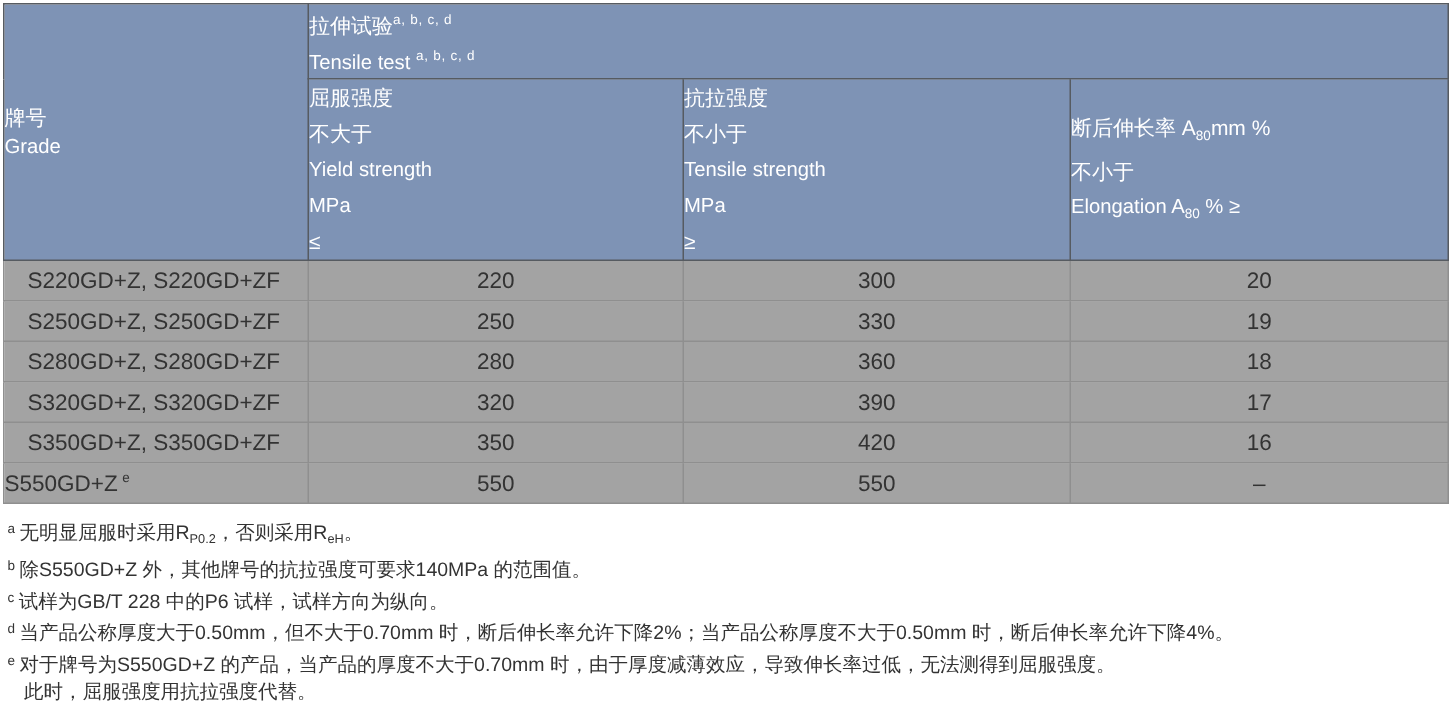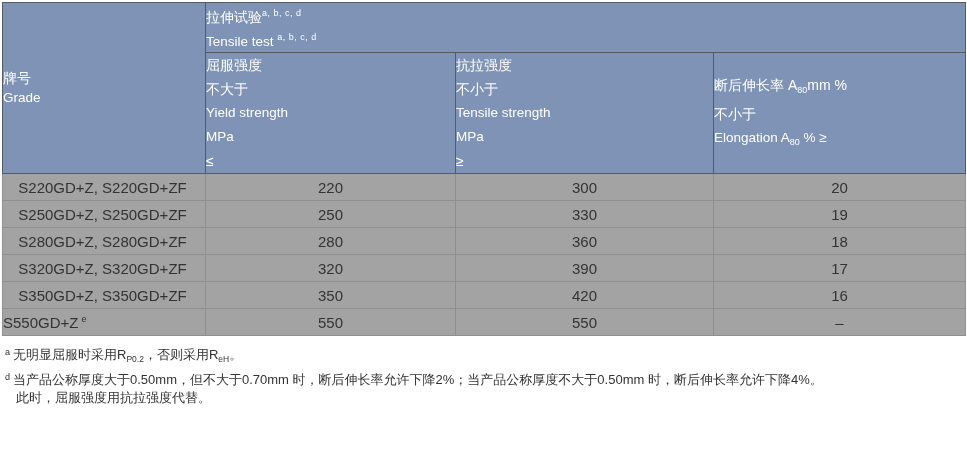--- a/index.html
+++ b/index.html
@@ -116,17 +116,20 @@
         <td class="grade"><span>S550GD+Z</span><span class="grade-sup">e</span></td>
         <td>550</td>
         <td>550</td>
         <td>–</td>
       </tr>
     </tbody>
   </table>
 
   <div class="footnotes">
     <div class="fn-line"><span class="fn-sup">a</span><span>无明显屈服时采用R</span><span class="fn-sub">P0.2</span><span>，否则采用R</span><span class="fn-sub">eH</span><span>。</span></div>
+    <div class="fn-line"><span class="fn-sup">b</span><span>除S550GD+Z 外，其他牌号的抗拉强度可要求140MPa 的范围值。</span></div>
+    <div class="fn-line"><span class="fn-sup">c</span><span>试样为GB/T 228 中的P6 试样，试样方向为纵向。</span></div>
     <div class="fn-line"><span class="fn-sup">d</span><span>当产品公称厚度大于0.50mm，但不大于0.70mm 时，断后伸长率允许下降2%；当产品公称厚度不大于0.50mm 时，断后伸长率允许下降4%。</span></div>
+    <div class="fn-line"><span class="fn-sup">e</span><span>对于牌号为S550GD+Z 的产品，当产品的厚度不大于0.70mm 时，由于厚度减薄效应，导致伸长率过低，无法测得到屈服强度。</span></div>
     <div class="fn-line fn-cont"><span>此时，屈服强度用抗拉强度代替。</span></div>
   </div>
 
 </div>
 
 </body></html>

